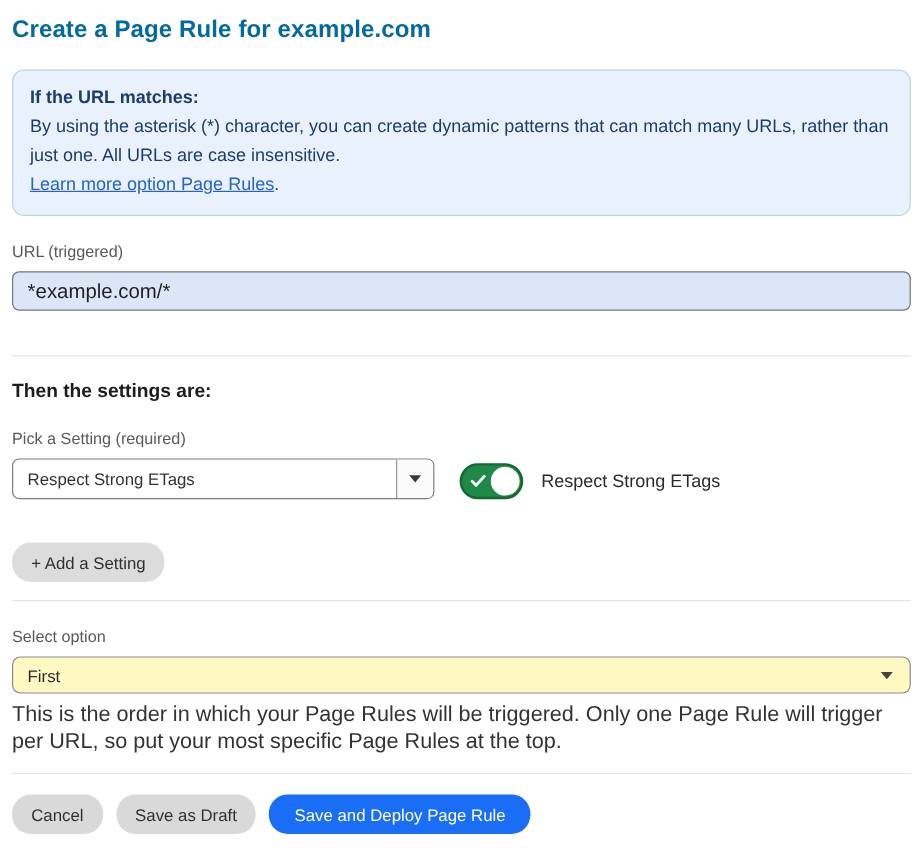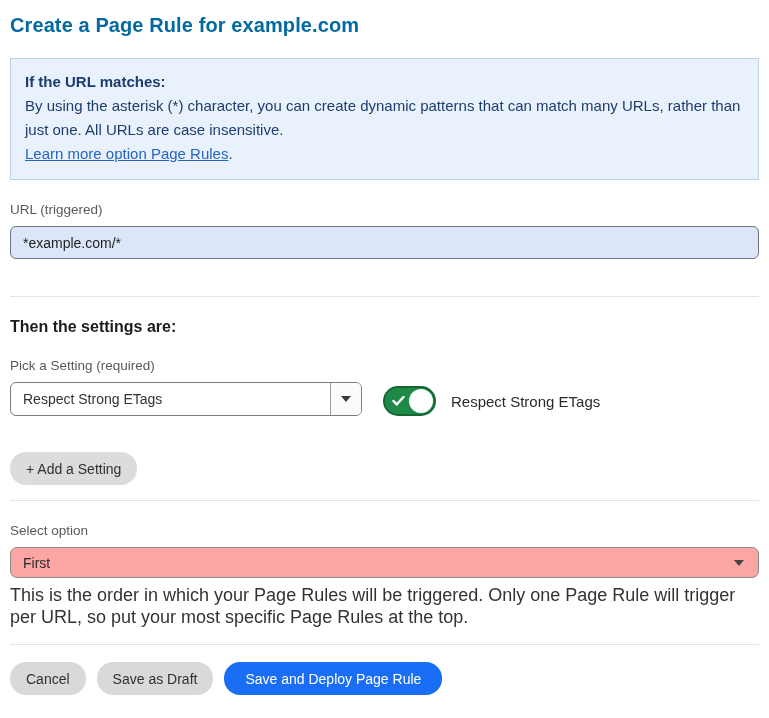--- a/index.html
+++ b/index.html
@@ -20,21 +20,21 @@
     color: #0369a1;
     letter-spacing: 0.1px;
     margin-top: 2px;
   }
 
   
   .info-box {
     margin-top: 21px;
     background: #e9f2fc;
     border: 1px solid #bcd2e8;
-    border-radius: 0;
+    border-radius: 10px;
     padding: 11px 14px 13px 14px;
     color: #1d3c6e;
     font-size: 15px;
     line-height: 24px;
   }
   .info-box .info-heading { font-weight: 700; }
   .info-box a.info-link {
     color: #2563c4;
     text-decoration: underline;
     cursor: pointer;
@@ -51,21 +51,21 @@
 
   
   .url-input {
     width: 100%;
     height: 33px;
     background: #dbe6f8;
     border: 1px solid #6f7680;
     border-radius: 6px;
     padding: 0 12px;
     font-family: "Liberation Sans", sans-serif;
-    font-size: 14px;
+    font-size: 17px;
     color: #1f1f1f;
     outline: none;
   }
 
   .divider {
     border: none;
     border-top: 1px solid #e3e3e3;
     margin: 0;
   }
   .divider-1 { margin-top: 37px; }
@@ -173,21 +173,21 @@
   .btn-gray { background: #d9d9d9; color: #303030; }
   .btn-blue { background: #1a6ef5; color: #ffffff; padding: 0 21px; }
   .btn-add { margin-top: 36px; background: #dcdcdc; color: #303030; }
 
   
   .order-select {
     display: flex;
     align-items: center;
     width: 100%;
     height: 31px;
-    background: #fca5a5;
+    background: #fef9c3;
     border: 1px solid #8a8a8a;
     border-radius: 7px;
     padding: 0 14px 0 12px;
     font-size: 14px;
     color: #2b2b2b;
     cursor: pointer;
     justify-content: space-between;
   }
   .order-select .caret-down {
     border-left-width: 5px;

